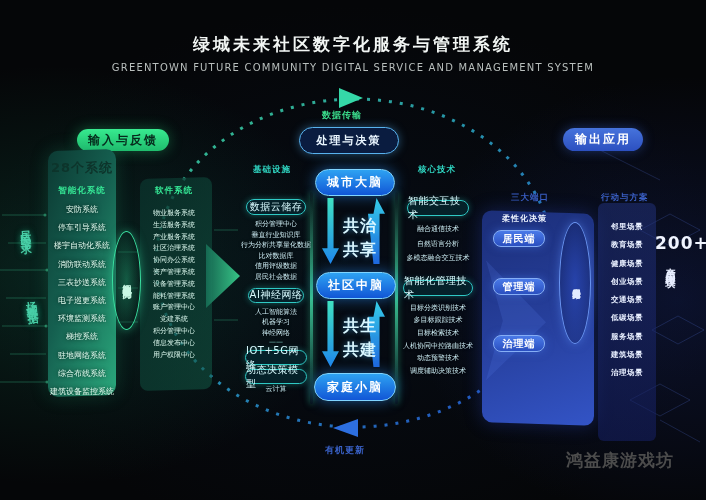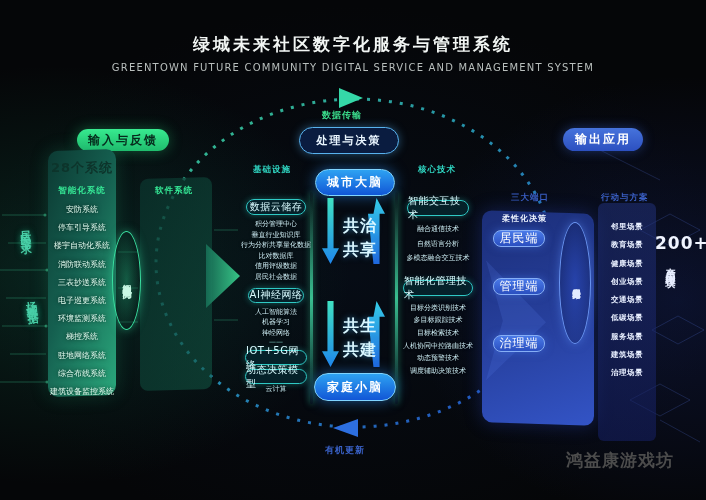--- a/index.html
+++ b/index.html
@@ -20,21 +20,21 @@
   
   .lbl-green{color:#3ad98a;font-weight:bold;font-size:9px;letter-spacing:1px;}
   .lbl-blue{color:#3a62c8;font-weight:bold;font-size:9px;letter-spacing:1px;}
   
   .pill{border-radius:14px;display:flex;align-items:center;justify-content:center;font-weight:bold;}
   .pill-green{background:linear-gradient(180deg,#38ea90,#1fbd6d);color:#062a1c;font-size:12px;letter-spacing:2px;box-shadow:0 0 14px rgba(40,220,130,0.35);}
   .pill-outapp{background:linear-gradient(180deg,#4673dc,#2c50c0);color:#fff;font-size:12px;letter-spacing:2px;box-shadow:0 0 12px rgba(60,110,230,0.4);}
   .pill-process{background:#0a1c40;border:1.5px solid #58b2ee;color:#eaf6ff;font-size:11px;letter-spacing:2px;box-shadow:0 0 10px rgba(80,170,240,0.45);}
   .pill-brain{background:linear-gradient(180deg,#2ea2f2,#1156d6);border:1px solid #7fd4ff;color:#fff;font-size:12px;letter-spacing:2px;box-shadow:0 0 14px rgba(40,140,240,0.55);border-radius:14px;}
   .pill-teal{background:rgba(6,36,44,0.9);border:1px solid #2fc9c4;color:#d9fbff;font-size:10px;font-weight:normal;border-radius:8px;box-shadow:0 0 6px rgba(40,200,190,0.4);letter-spacing:0.5px;}
-  .pill-port{background:linear-gradient(180deg,#4a7ae8,#2a4fc0);border:1px solid #86aef5;color:#fff;font-size:12px;font-weight:normal;border-radius:8px;letter-spacing:1px;box-shadow:0 0 8px rgba(70,120,235,0.5);}
+  .pill-port{background:linear-gradient(180deg,#4a7ae8,#2a4fc0);border:1px solid #86aef5;color:#fff;font-size:10px;font-weight:bold;border-radius:8px;letter-spacing:1px;box-shadow:0 0 8px rgba(70,120,235,0.5);}
   
   .panel-input{left:48px;top:150px;width:68px;height:246px;border-radius:10px;
     background:linear-gradient(110deg,#0c3a33 0%,#156050 45%,#2aa87c 100%);
     box-shadow:0 0 18px rgba(30,160,110,0.25);transform:skewY(-1.5deg);}
   .panel-soft{left:140px;top:178px;width:72px;height:212px;border-radius:8px;
     background:linear-gradient(110deg,rgba(10,48,42,0.85),rgba(18,90,70,0.55));transform:skewY(-1.5deg);}
   .soft-arrow{left:206px;top:244px;width:34px;height:64px;background:linear-gradient(90deg,#176e56,#3cd893);
     clip-path:polygon(0 0,100% 50%,0 100%);opacity:0.9;}
   .hdr-sub{color:#35e896;font-weight:bold;font-size:8.5px;letter-spacing:1px;}
   .list{display:flex;flex-direction:column;align-items:center;}
@@ -146,33 +146,49 @@
       <div class="li">驻地网络系统</div>
       <div class="li">综合布线系统</div>
       <div class="li">建筑设备监控系统</div>
     </div>
 
   <div class="abs cell-ellipse">
     <span class="vtext">细胞化感知能力</span>
   </div>
 
   <div class="abs ctr hdr-sub" style="left:146px;top:185px;width:56px;">软件系统</div>
+  <div class="abs list list-soft" style="left:136px;top:208px;width:76px;">
+      <div class="li">物业服务系统</div>
+      <div class="li">生活服务系统</div>
+      <div class="li">产业服务系统</div>
+      <div class="li">社区治理系统</div>
+      <div class="li">协同办公系统</div>
+      <div class="li">资产管理系统</div>
+      <div class="li">设备管理系统</div>
+      <div class="li">能耗管理系统</div>
+      <div class="li">账户管理中心</div>
+      <div class="li">党建系统</div>
+      <div class="li">积分管理中心</div>
+      <div class="li">信息发布中心</div>
+      <div class="li">用户权限中心</div>
+    </div>
 
   <div class="abs pill pill-process" style="left:299px;top:127px;width:98px;height:25px;">处理与决策</div>
   <div class="abs sec-lbl" style="left:253px;top:164px;">基础设施</div>
   <div class="abs sec-lbl" style="left:418px;top:164px;">核心技术</div>
 
   <div class="abs glowline" style="left:310px;top:192px;height:212px;"></div>
   <div class="abs glowline" style="left:395px;top:192px;height:212px;"></div>
 
   <div class="abs pill pill-brain" style="left:315px;top:169px;width:78px;height:25px;">城市大脑</div>
   <div class="abs arrow-down" style="left:322px;top:198px;width:17px;height:66px;"></div>
   <div class="abs arrow-up" style="left:368px;top:198px;width:17px;height:66px;"></div>
   <div class="abs link-lbl" style="left:343px;top:216px;">共治</div>
   <div class="abs link-lbl" style="left:343px;top:240px;">共享</div>
+  <div class="abs pill pill-brain" style="left:316px;top:272px;width:78px;height:25px;">社区中脑</div>
   <div class="abs arrow-down" style="left:322px;top:301px;width:17px;height:66px;"></div>
   <div class="abs arrow-up" style="left:368px;top:301px;width:17px;height:66px;"></div>
   <div class="abs link-lbl" style="left:343px;top:316px;">共生</div>
   <div class="abs link-lbl" style="left:343px;top:340px;">共建</div>
   <div class="abs pill pill-brain" style="left:314px;top:373px;width:80px;height:26px;">家庭小脑</div>
 
   <div class="abs inner-col col-infra" style="left:238px;top:199px;width:76px;">
     <div class="pill pill-teal" style="width:58px;height:14px;margin-bottom:4px;">数据云储存</div>
     <div class="list col-infra">
         <div class="li">积分管理中心</div>

